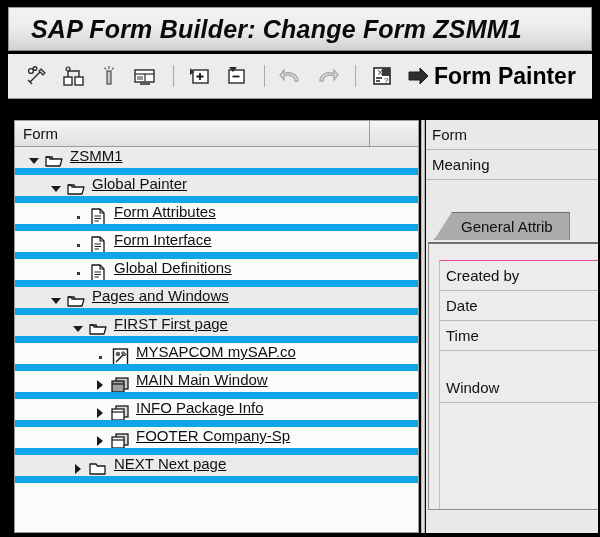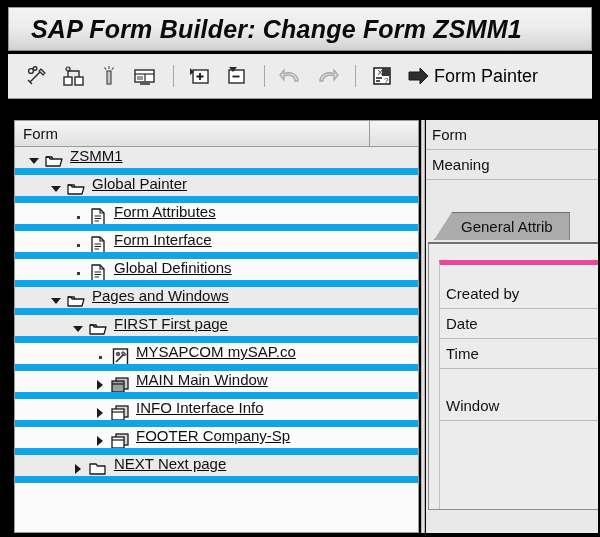--- a/index.html
+++ b/index.html
@@ -56,24 +56,25 @@
     display: flex; align-items: center; justify-content: center;
     margin-right: 2px;
     background: transparent;
   }
   .tb-sep {
     width: 1px; height: 22px;
     background: #a9a9a9;
     margin: 0 9px;
   }
   .tb-label {
-    font-size: 18px;
+    font-size: 23px;
     color: #000;
     margin-left: 3px;
     white-space: nowrap;
+    font-weight: bold;
   }
   .tb-arrow-btn {
     display: flex; align-items: center;
     margin-left: 6px;
   }
 
   
   .tree-panel {
     position: absolute;
     left: 12px; top: 118px;
@@ -191,24 +192,24 @@
     position: relative;
     height: 268px;
     margin-left: 2px;
     background: #ececec;
     border: 1px solid #8d8d8d;
     border-top: 2px solid #6f6f6f;
     padding: 16px 0 0 10px;
   }
   .tab-inner {
     background: #ececec;
-    border-top: 5px solid #ec4899;
+    border-top: 1px solid #ec4899;
     border-left: 1px solid #c2c2c2;
     height: 100%;
-    padding-top: 14px;
+    padding-top: 0;
   }
   .tab-inner .detail-field { border-bottom: 1px solid #b9b9b9; }
 
   .vsplit {
     position: absolute;
     left: 419px; top: 118px;
     width: 4px; height: 413px;
     background: #e0e0e0;
     border-left: 1px solid #b5b5b5;
     border-right: 1px solid #b5b5b5;
@@ -455,21 +456,21 @@
           <div class="twisty">
             <span class="tri-right"></span>
           </div>
           <div class="node-icon">
             <svg width="19" height="17" viewBox="0 0 19 17">
               <rect x="5" y="1" width="12" height="11" fill="#d8d8d8" stroke="#1a1a1a" stroke-width="1.3"></rect>
               <rect x="1" y="4" width="12" height="11" fill="#ffffff" stroke="#1a1a1a" stroke-width="1.3"></rect>
               <path d="M1 7 H13" stroke="#1a1a1a" stroke-width="1.2"></path>
             </svg>
           </div>
-          <span class="node-label">INFO Interface Info</span>
+          <span class="node-label">INFO Package Info</span>
         </div>
         <div class="tree-row shade-b">
           <div style="width: 76px; flex: 0 0 auto;"></div>
           <div class="twisty">
             <span class="tri-right"></span>
           </div>
           <div class="node-icon">
             <svg width="19" height="17" viewBox="0 0 19 17">
               <rect x="5" y="1" width="12" height="11" fill="#d8d8d8" stroke="#1a1a1a" stroke-width="1.3"></rect>
               <rect x="1" y="4" width="12" height="11" fill="#ffffff" stroke="#1a1a1a" stroke-width="1.3"></rect>

